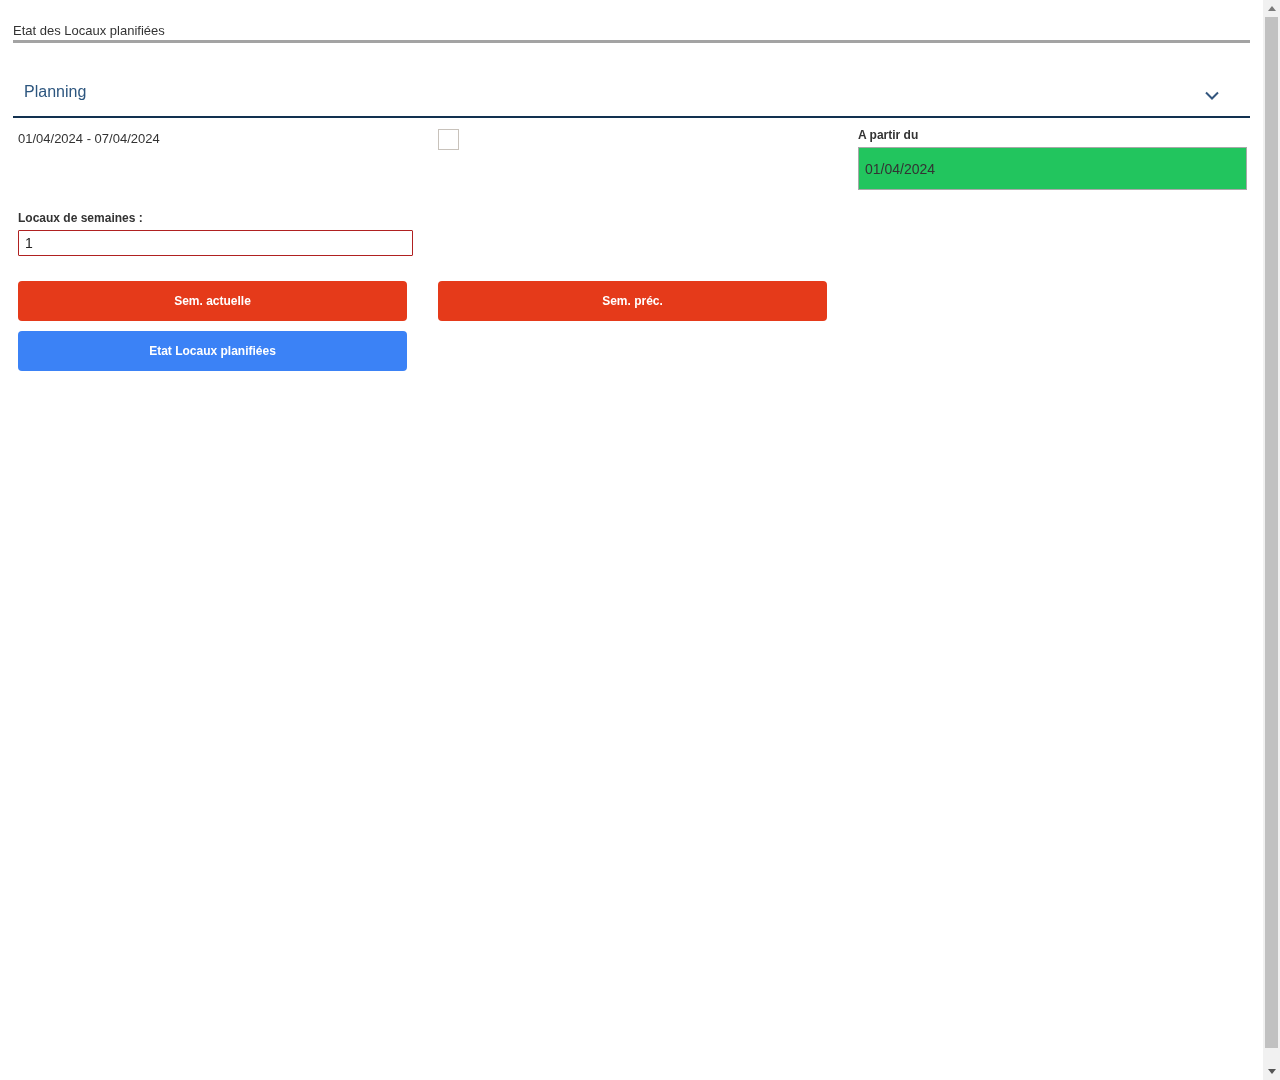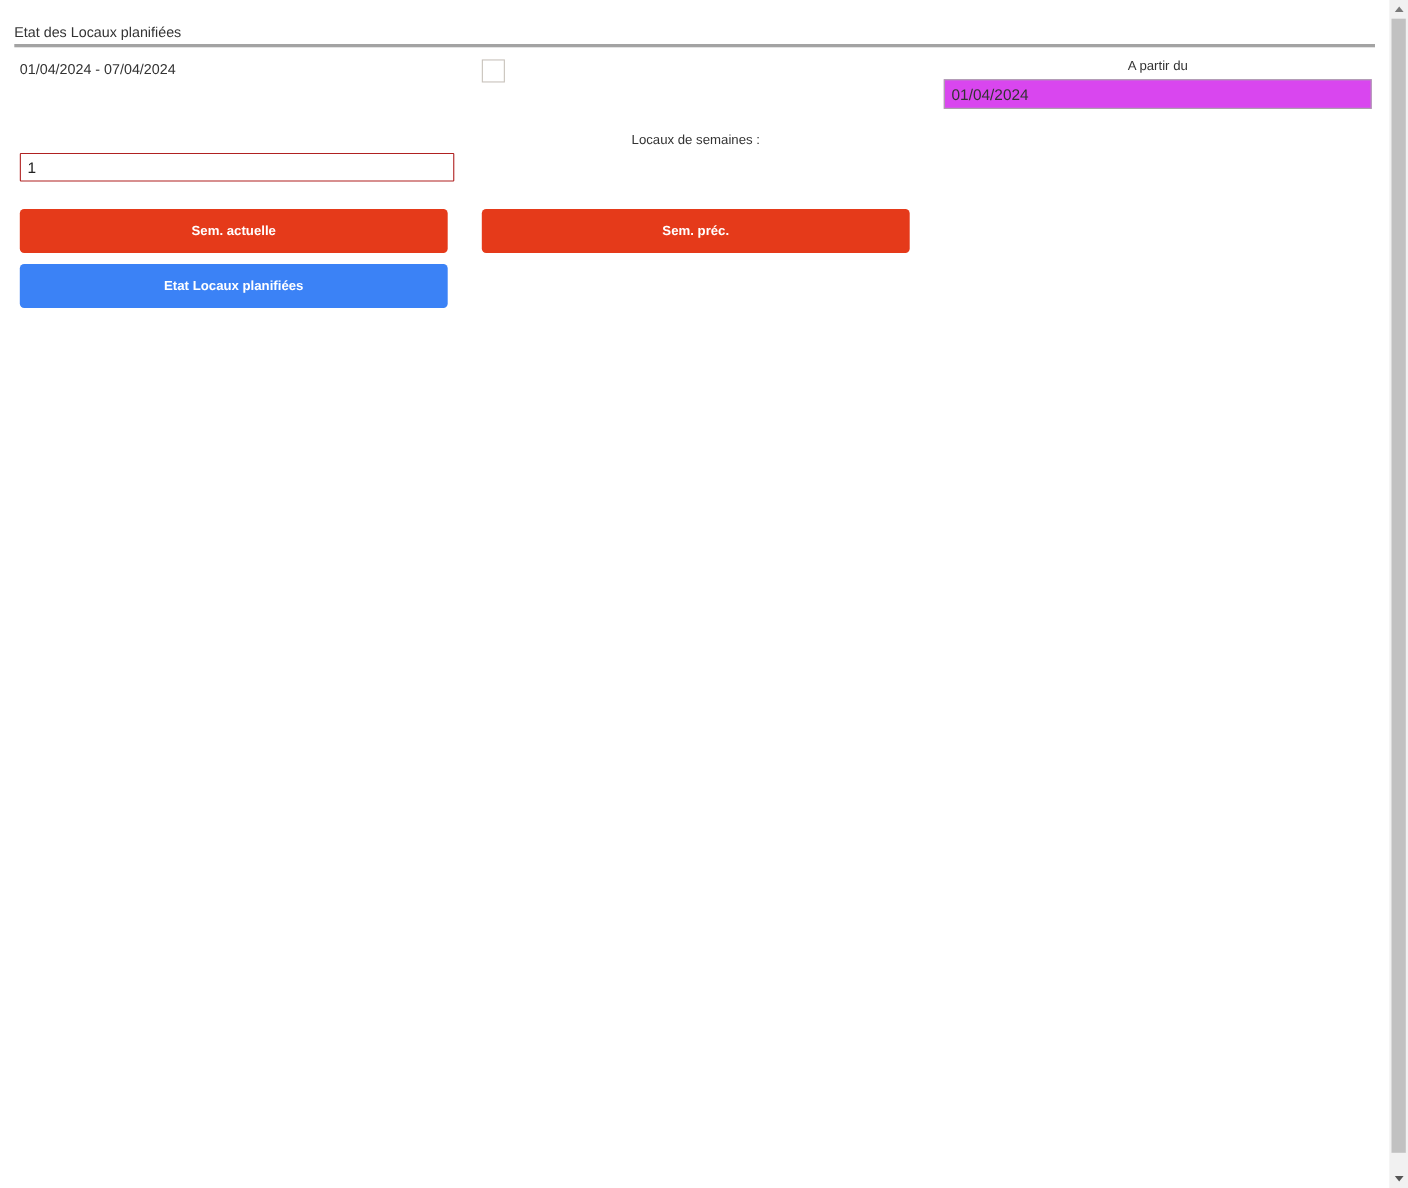--- a/index.html
+++ b/index.html
@@ -63,30 +63,29 @@
     width: 21px; height: 21px;
     border: 1px solid #c8c2bb;
     background: #ffffff;
     cursor: pointer;
     display: block;
   }
   .field-label {
     display: block;
     font-size: 12px;
     line-height: 13px;
-    font-weight: normal;
-    color: #333333;
-    text-align: center;
+    font-weight: bold;
+    color: #333333;
   }
   .readonly-input {
     display: block;
     width: 100%;
     margin-top: 5px;
-    height: 27px;
-    background: #d946ef;
+    height: 43px;
+    background: #22c55e;
     border: 1px solid #a8a8a8;
     font-family: "Liberation Sans", sans-serif;
     font-size: 14px;
     color: #333333;
     padding: 0 0 0 6px;
   }
   .weeks-label { margin-top: 22px; }
   .weeks-input {
     display: block;
     width: 395px;
@@ -157,20 +156,28 @@
 </style>
 </head>
 <body>
 
 <div class="content">
 
   <div class="title-bar">
     <span class="page-title">Etat des Locaux planifiées</span>
   </div>
 
+  <div class="accordion-header">
+    <span class="accordion-title">Planning</span>
+    <span class="chevron">
+      <svg width="14" height="9" viewBox="0 0 14 9">
+        <polyline points="1,1.5 7,7.5 13,1.5" fill="none" stroke="#33567e" stroke-width="2"></polyline>
+      </svg>
+    </span>
+  </div>
 
   <div class="form-area">
 
     <div class="grid3">
       <div>
         <span class="date-range">01/04/2024 - 07/04/2024</span>
       </div>
       <div>
         <input type="checkbox" class="checkbox" style="">
       </div>

